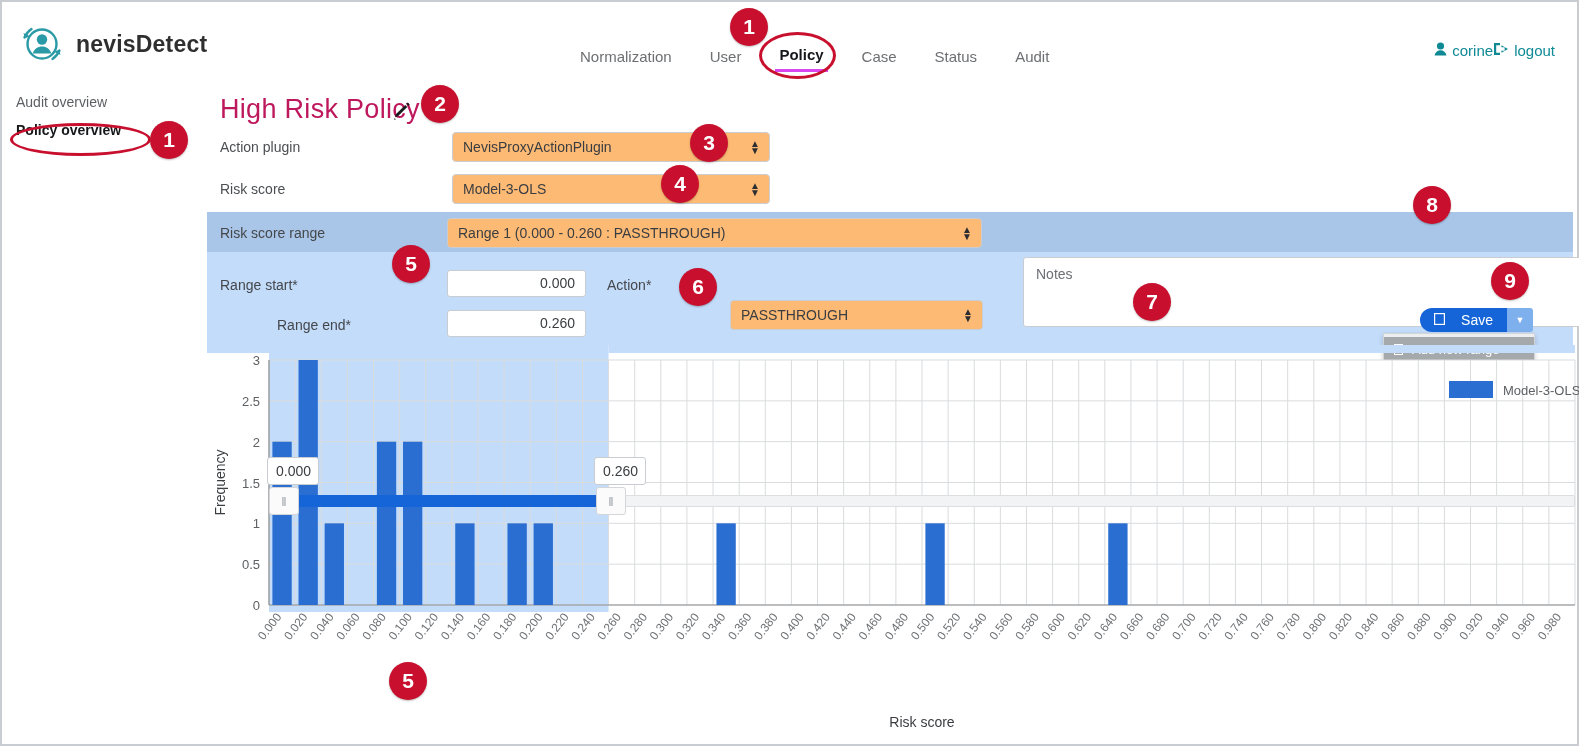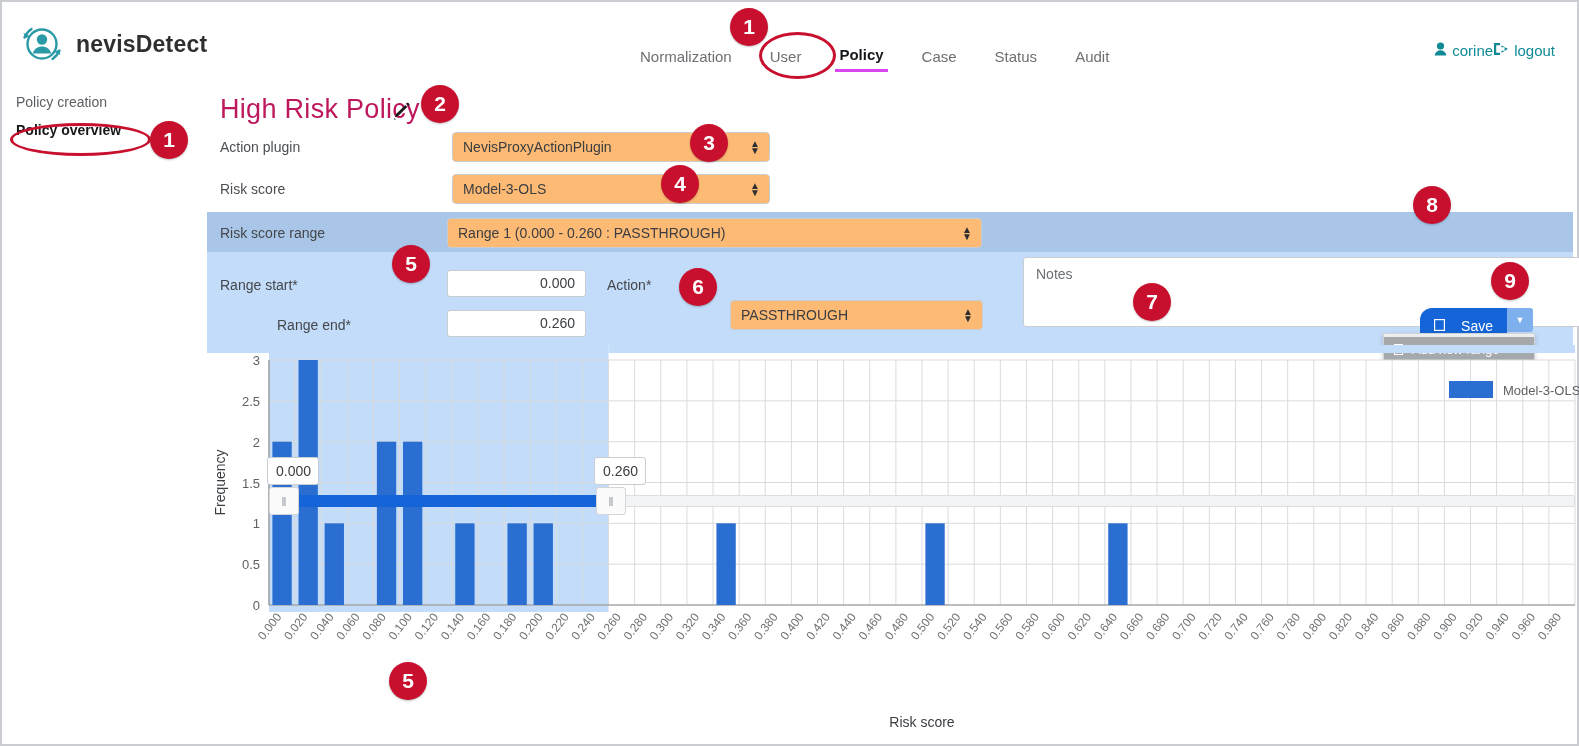--- a/index.html
+++ b/index.html
@@ -19,21 +19,21 @@
   }
 
   
   .header{
     position:absolute; left:2px; top:2px; right:2px; height:78px;
     background:#fff;
   }
   .brand{ position:absolute; left:14px; top:16px; display:flex; align-items:center; gap:10px;}
   .brand-logo{ width:48px; height:48px; }
   .brand-name{ font-size:23px; font-weight:bold; color:#2f2f2f; letter-spacing:.2px;}
-  .nav{ position:absolute; left:632px; top:40px; display:flex; gap:30px; align-items:center;}
+  .nav{ position:absolute; left:572px; top:40px; display:flex; gap:30px; align-items:center;}
   .nav-item{ font-size:15px; color:#6d6f72; cursor:pointer; padding:2px 4px 6px 4px; white-space:nowrap;}
   .nav-item.active{ color:#15181c; font-weight:bold; border-bottom:3px solid #d946ef;}
   .user-area{ position:absolute; right:20px; top:38px; display:flex; align-items:center; font-size:15px; color:#0f8a95;}
   .user-area span.lbl{ color:#0f8a95; }
   .ua-item{ display:flex; align-items:center; gap:5px; cursor:pointer;}
 
   
   .sidebar{ position:absolute; left:2px; top:86px; width:200px;}
   .side-item{ font-size:14px; color:#5c5f63; padding:6px 12px; cursor:pointer;}
   .side-item.sel{ color:#17181a; font-weight:bold; }
@@ -66,21 +66,21 @@
   }
   .notes{
     position:absolute; background:#fff; border:1px solid #c9ccd1; border-radius:3px;
     font-size:14px; color:#6c7075; padding:8px 12px;
   }
   .notes .rs-grip{ position:absolute; right:2px; bottom:1px; font-size:10px; color:#9aa0a6;}
 
   
   .save-wrap{ position:absolute; right:40px; top:222px; display:flex; }
   .save-btn{
-    background:#1565d8; color:#fff; font-size:14px; height:36px;
+    background:#1565d8; color:#fff; font-size:14px; height:24px;
     border-radius:12px 0 0 12px; display:flex; align-items:center; gap:16px;
     padding:0 14px 0 14px; cursor:pointer;
   }
   .save-caret{
     background:#7fb0ee; color:#fff; width:26px; height:24px; border-radius:0 3px 3px 0;
     display:flex; align-items:center; justify-content:center; cursor:pointer; font-size:9px;
   }
   .dropdown{
     position:absolute; right:38px; top:247px; width:152px;
     background:#eceeef; border:1px solid #d2d5d8; box-shadow:0 2px 5px rgba(0,0,0,.18);
@@ -151,21 +151,21 @@
             <path d="M1 1h6v2.2H3.2v7.6H7V13H1z" fill="#0f8a95"></path>
             <path d="M8.4 3.2v2.1h3.2v3.4H8.4v2.1L15 7z" fill="#0f8a95"></path>
           </svg>
         </span>
         <span class="lbl">logout</span>
       </div>
     </div>
   </div>
 
   <div class="sidebar">
-    <div class="side-item">Policy creation</div>
+    <div class="side-item">Audit overview</div>
     <div class="side-item sel">Policy overview</div>
   </div>
 
   <div class="main">
 
     <div class="page-title">High Risk Policy</div>
     <span class="edit-pencil">
       <svg width="19" height="19" viewBox="0 0 19 19">
         <path d="M2 15.2l.9-3 9.3-9.3 2.1 2.1-9.3 9.3z" fill="#1b1c1e"></path>
         <path d="M13.3 1.8l1.3-1.3 2.1 2.1-1.3 1.3z" fill="#1b1c1e"></path>

